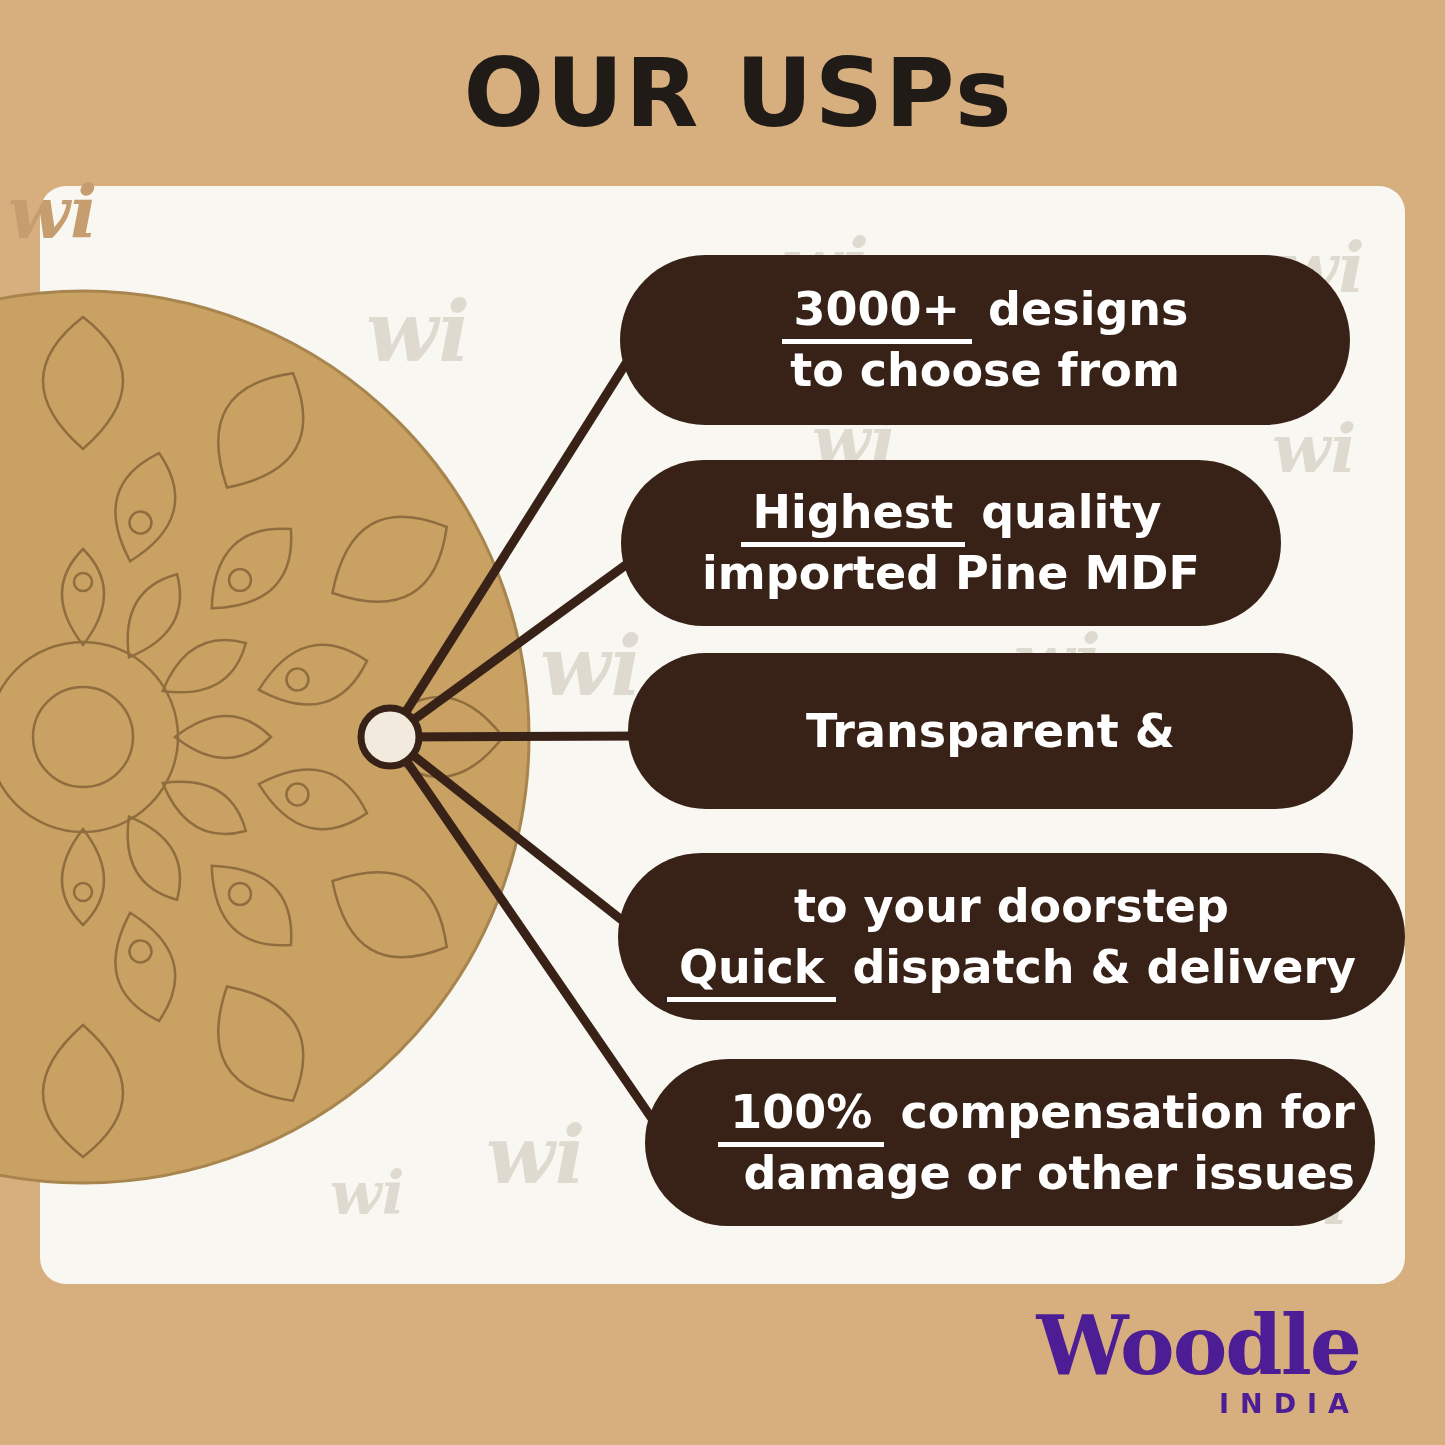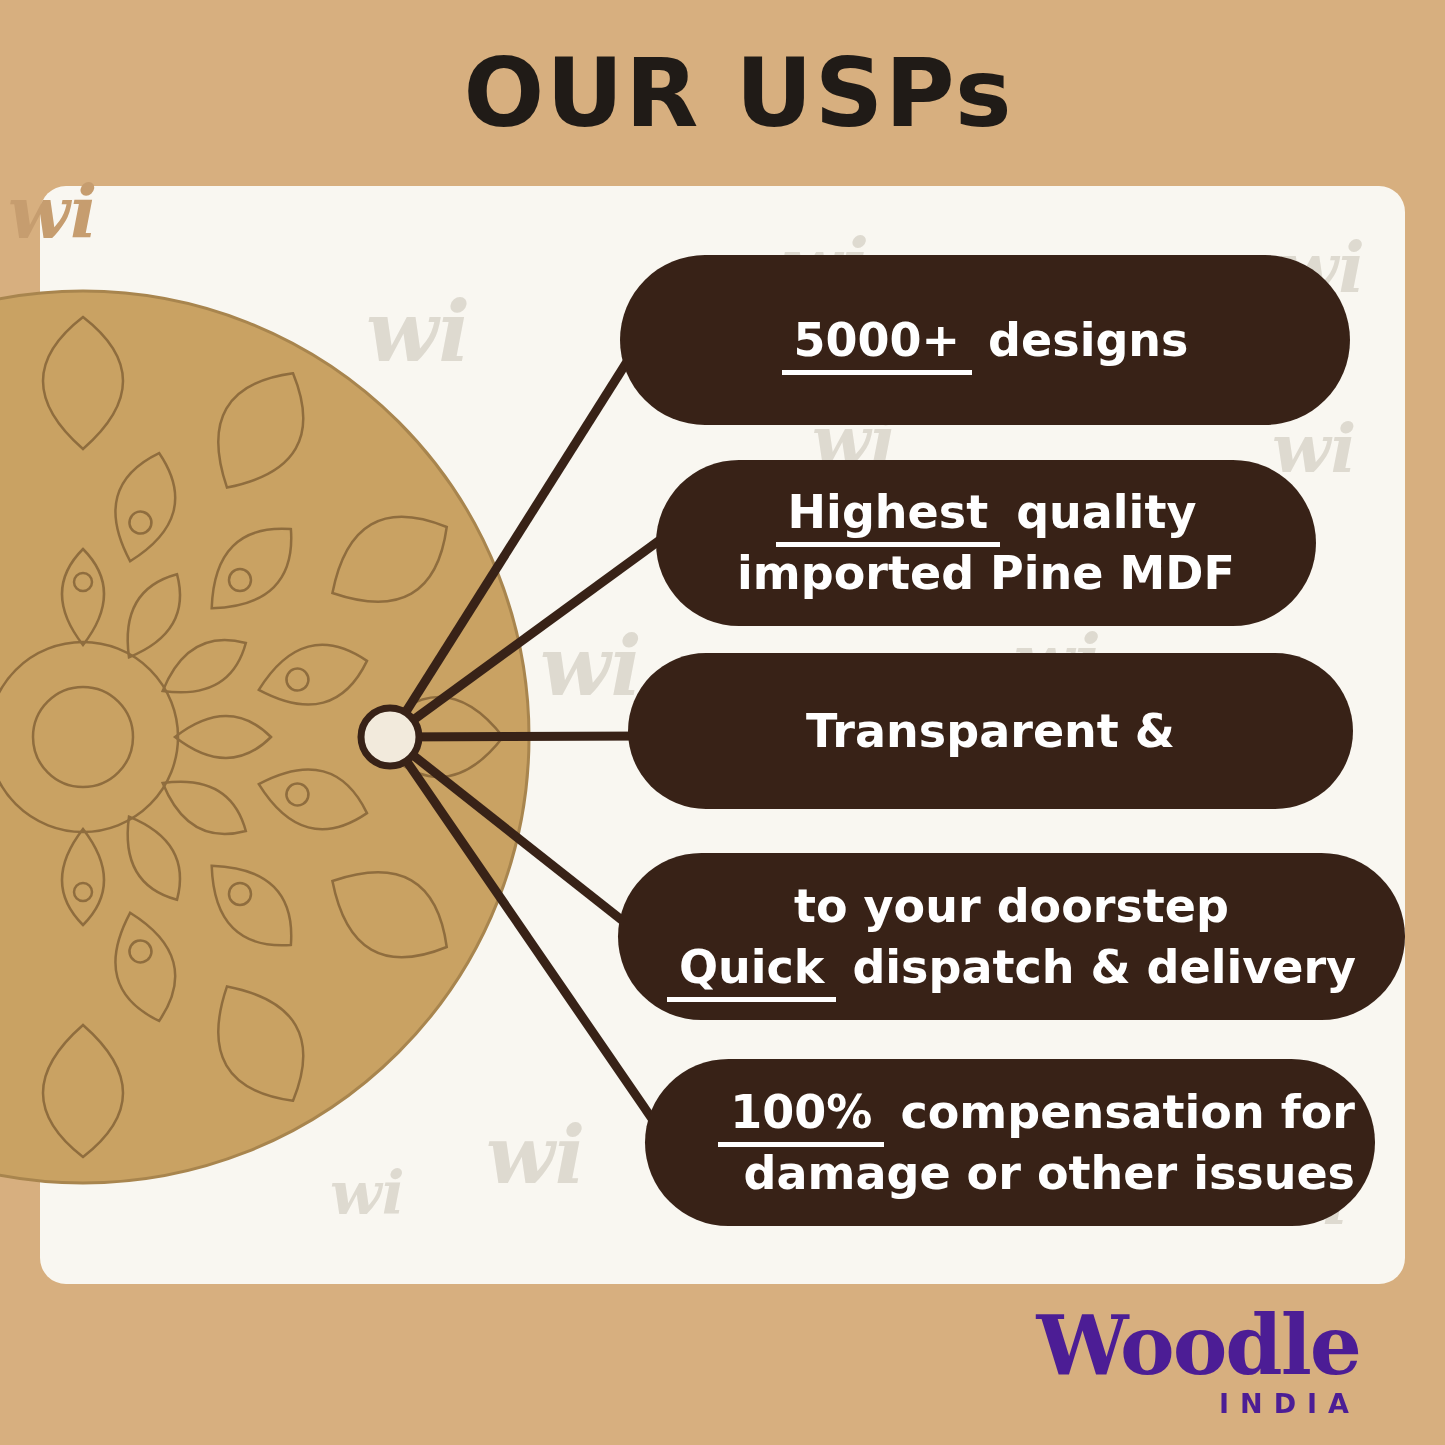--- a/index.html
+++ b/index.html
@@ -141,24 +141,25 @@
       <line x1="390" y1="737" x2="642" y2="338"></line>
       <line x1="390" y1="737" x2="660" y2="540"></line>
       <line x1="390" y1="737" x2="652" y2="736"></line>
       <line x1="390" y1="737" x2="642" y2="936"></line>
       <line x1="390" y1="737" x2="668" y2="1142"></line>
     </g>
     <circle cx="390" cy="737" r="29" fill="#F2EADC" stroke="#382217" stroke-width="7"></circle>
   </svg>
 
   <div class="pill" style="left:620px;top:255px;width:730px;height:170px;">
-    <div><span></span><span class="u">5000+</span><span> designs</span></div>
+    <div><span></span><span class="u">3000+</span><span> designs</span></div>
+    <div><span>to choose from</span><span></span></div>
   </div>
 
-  <div class="pill" style="left:656px;top:460px;width:660px;height:166px;">
+  <div class="pill" style="left:621px;top:460px;width:660px;height:166px;">
     <div><span></span><span class="u">Highest</span><span> quality</span></div>
     <div><span>imported Pine MDF</span><span></span></div>
   </div>
 
   <div class="pill" style="left:628px;top:653px;width:725px;height:156px;">
     <div><span>Transparent &amp;</span><span></span></div>
   </div>
 
   <div class="pill" style="left:618px;top:853px;width:787px;height:167px;">
     <div><span>to your doorstep</span><span></span></div>

